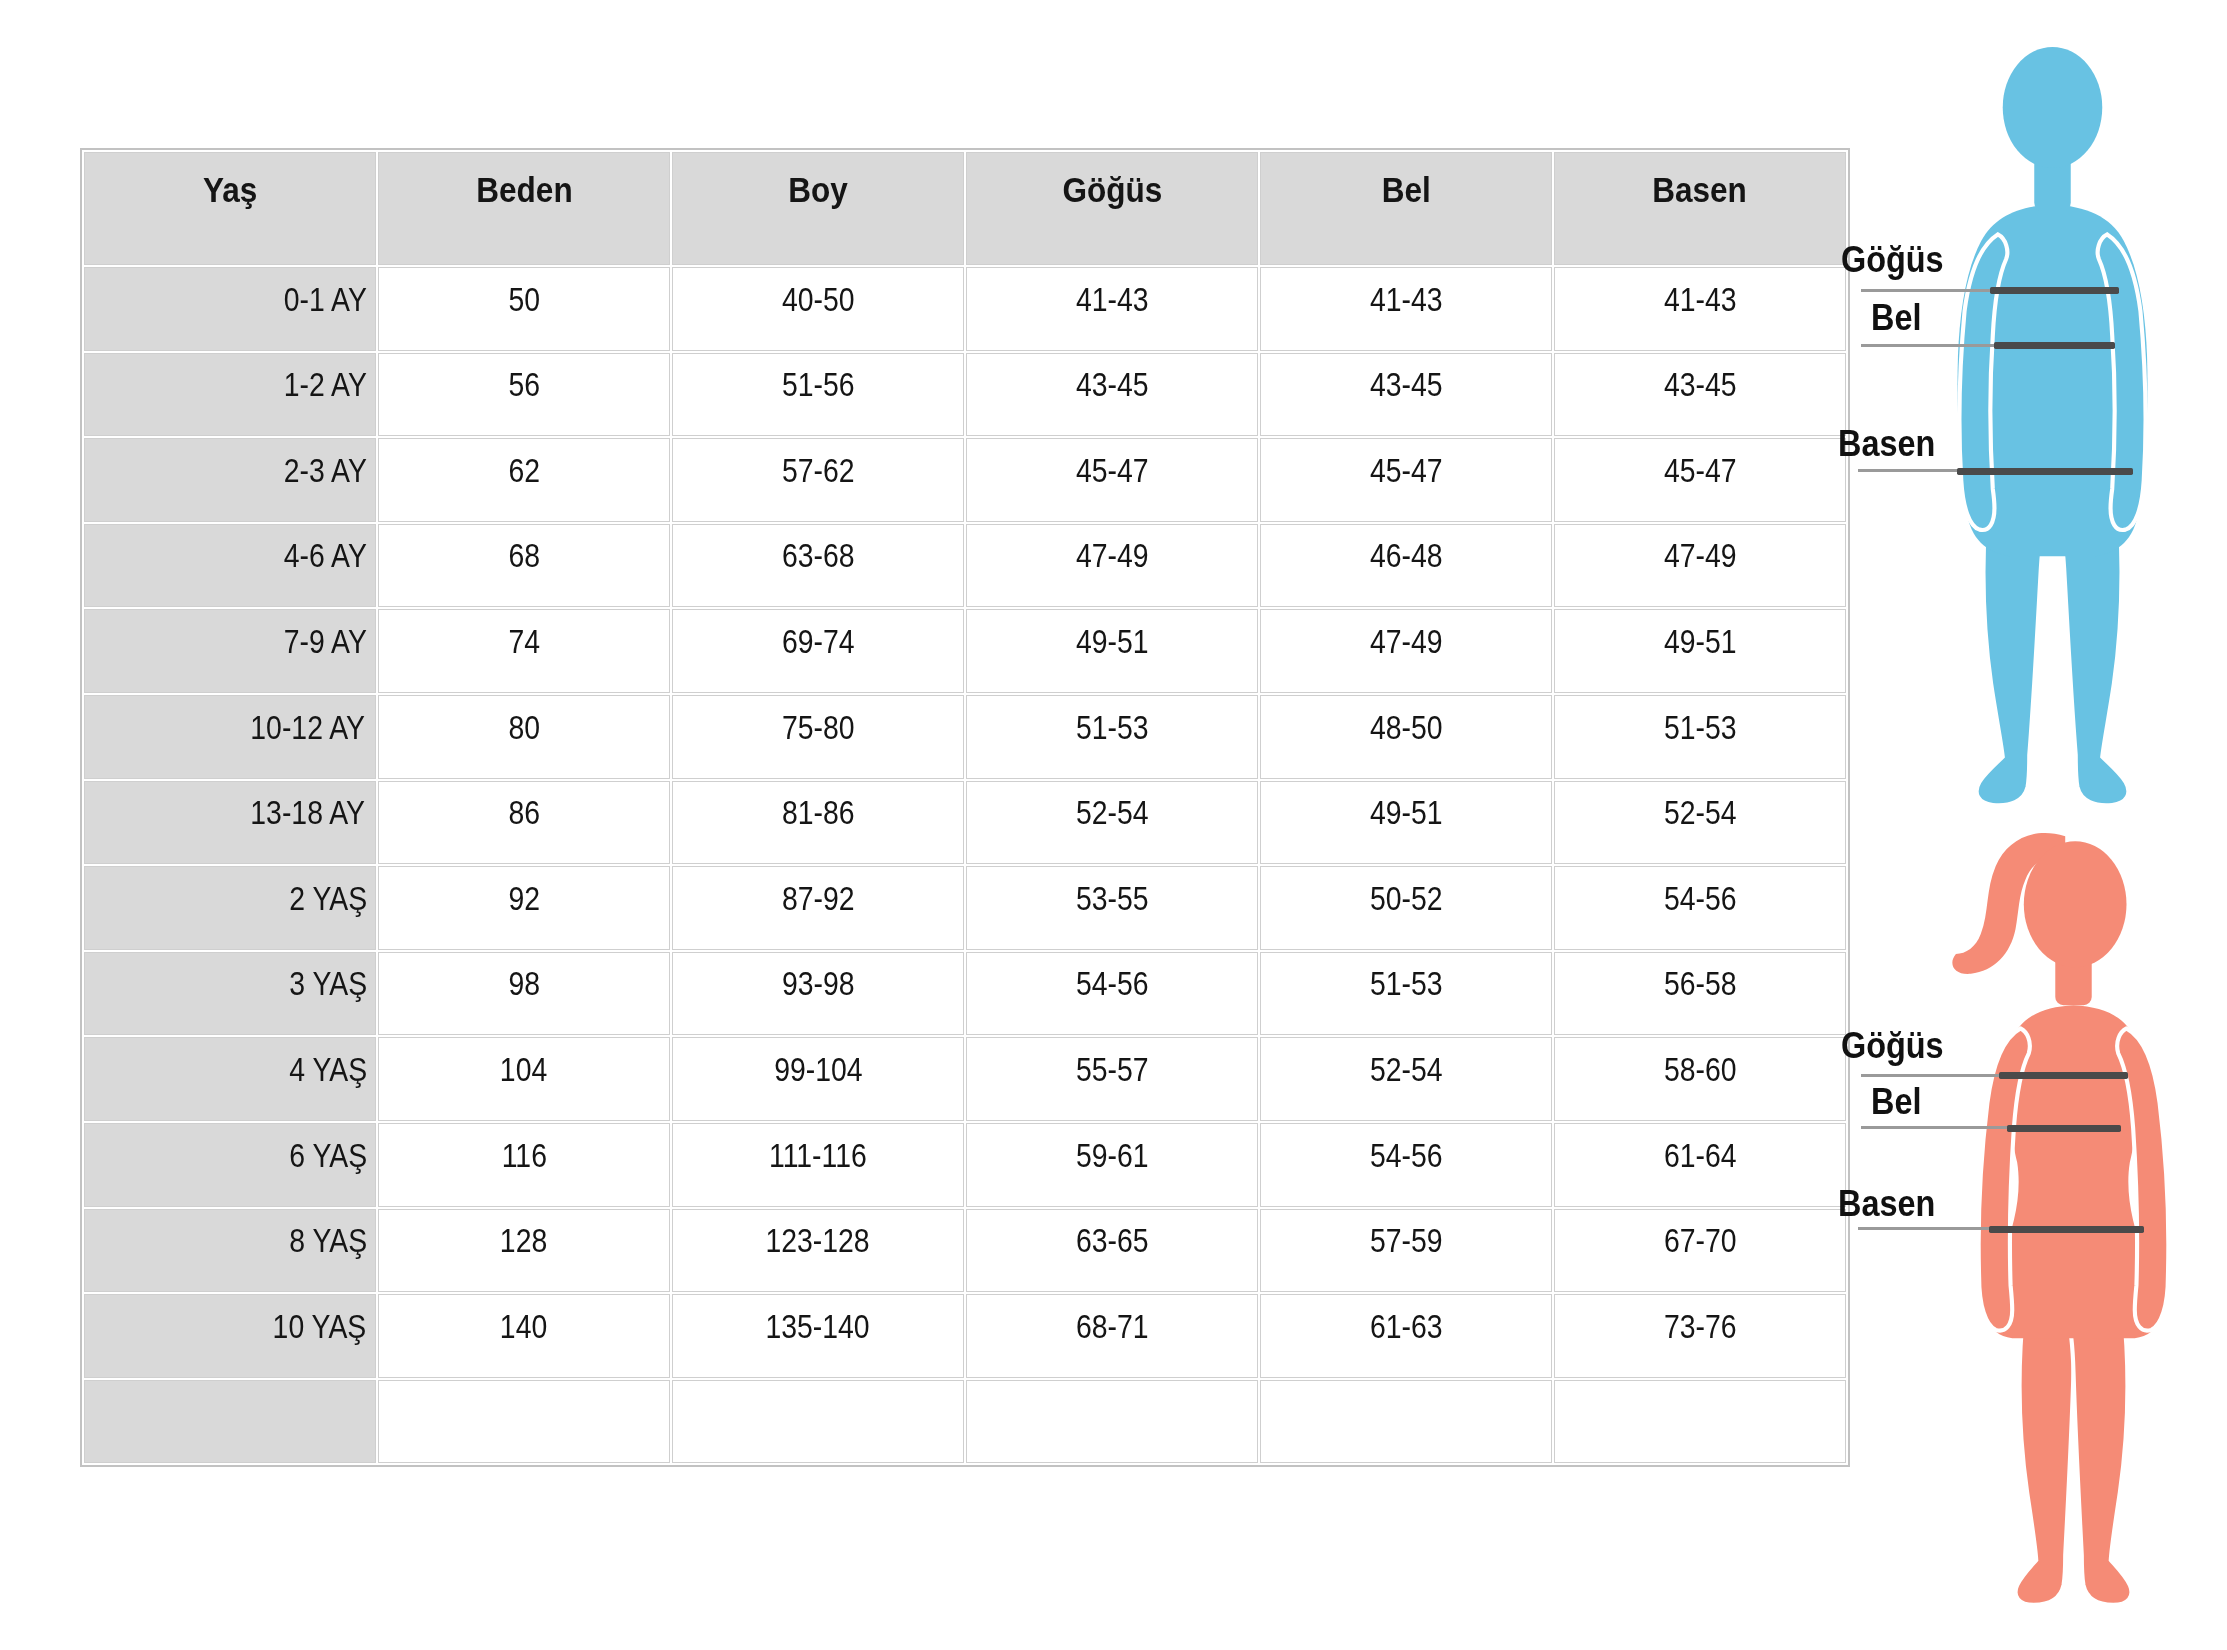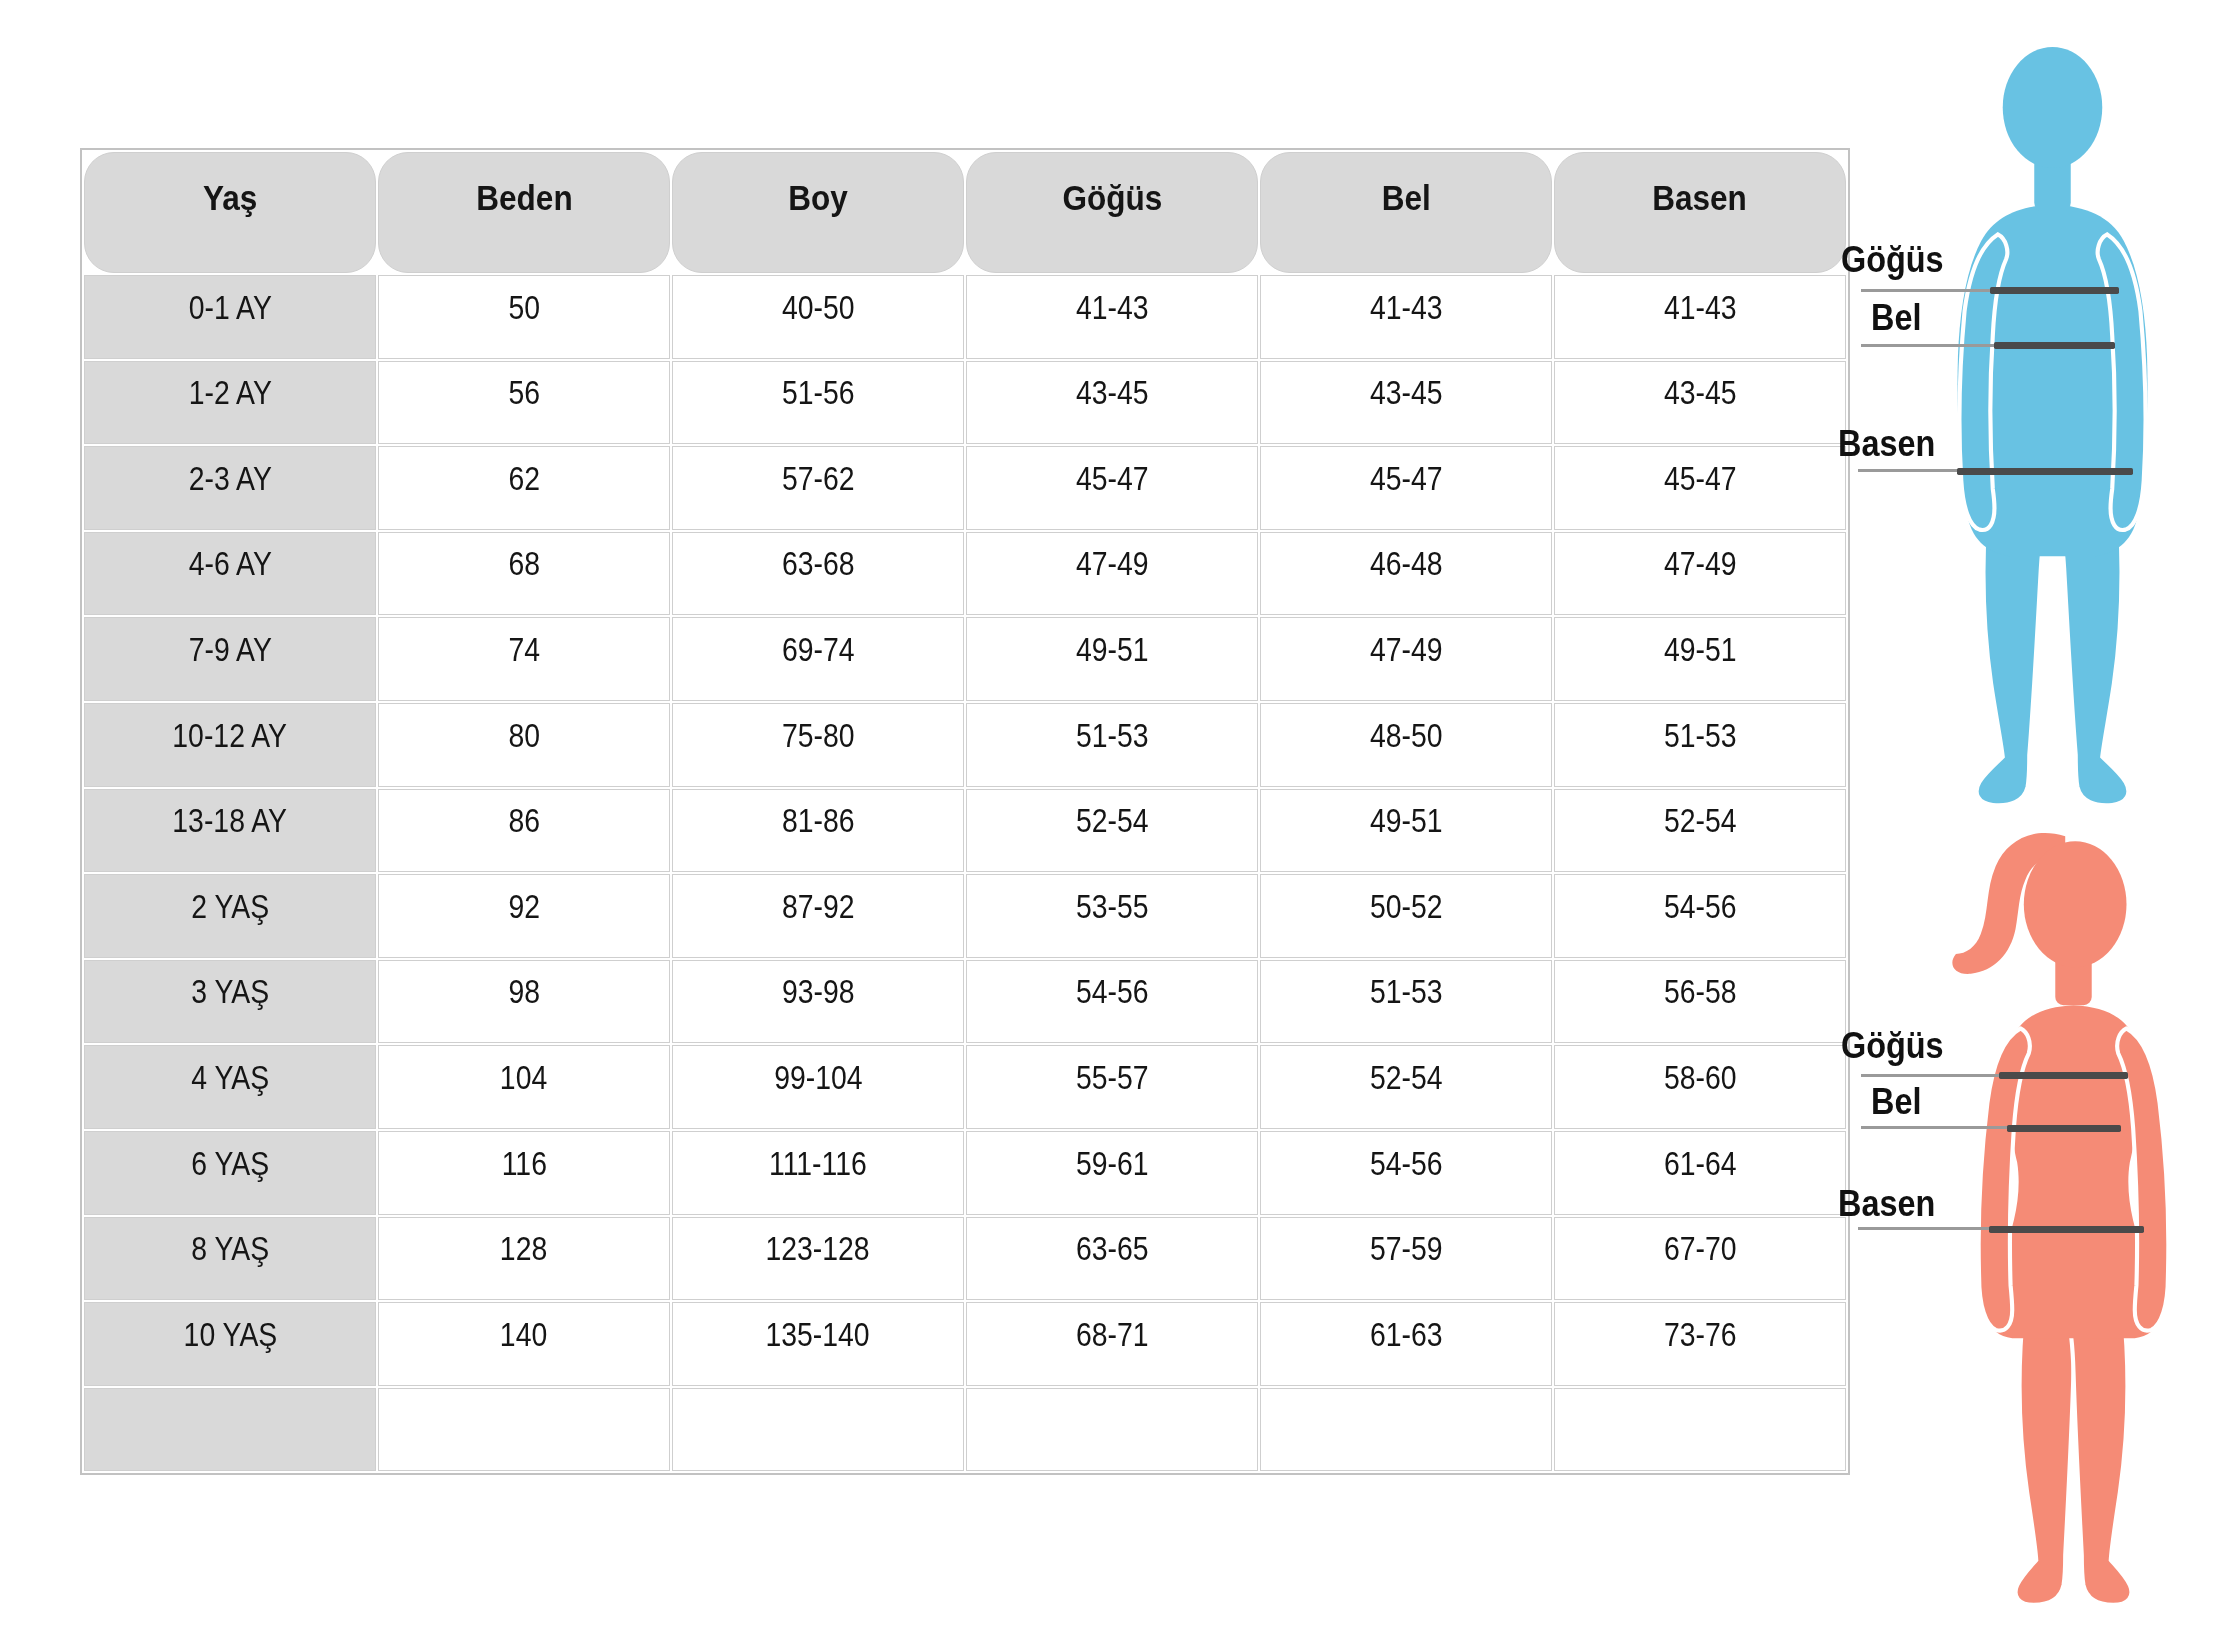--- a/index.html
+++ b/index.html
@@ -14,27 +14,27 @@
     table-layout:fixed;width:1749px;
   }
   .size-table th,.size-table td{
     width:288px;overflow:hidden;white-space:nowrap;
     text-align:center;vertical-align:top;
     border:0.8px solid #cfcfcf;
     color:#151515;
   }
   .size-table th{
     height:93px;background:var(--header-bg,#d9d9d9);
-    font-size:35px;font-weight:bold;padding-top:25px;border-radius:30px;
+    font-size:35px;font-weight:bold;padding-top:17px;
   }
   .size-table td{
     height:69px;background:#ffffff;
     font-size:33px;font-weight:400;padding-top:11.6px;
   }
-  .size-table td.rowhead{background:var(--rowhead-bg,#d9d9d9);}
+  .size-table td.rowhead{background:var(--rowhead-bg,#d9d9d9);text-align:right;}
   .cell-text{display:inline-block;transform:scaleX(0.86);transform-origin:center;line-height:40px;}
   .hdr-text{display:inline-block;transform:scaleX(0.9);transform-origin:center;line-height:40px;}
 
   
   .fig-svg{position:absolute;}
   #boy-svg{left:1928px;top:37px;}
   #girl-svg{left:1941px;top:821px;}
 
   .measure-label{
     position:absolute;font-size:36px;font-weight:bold;color:#111;

